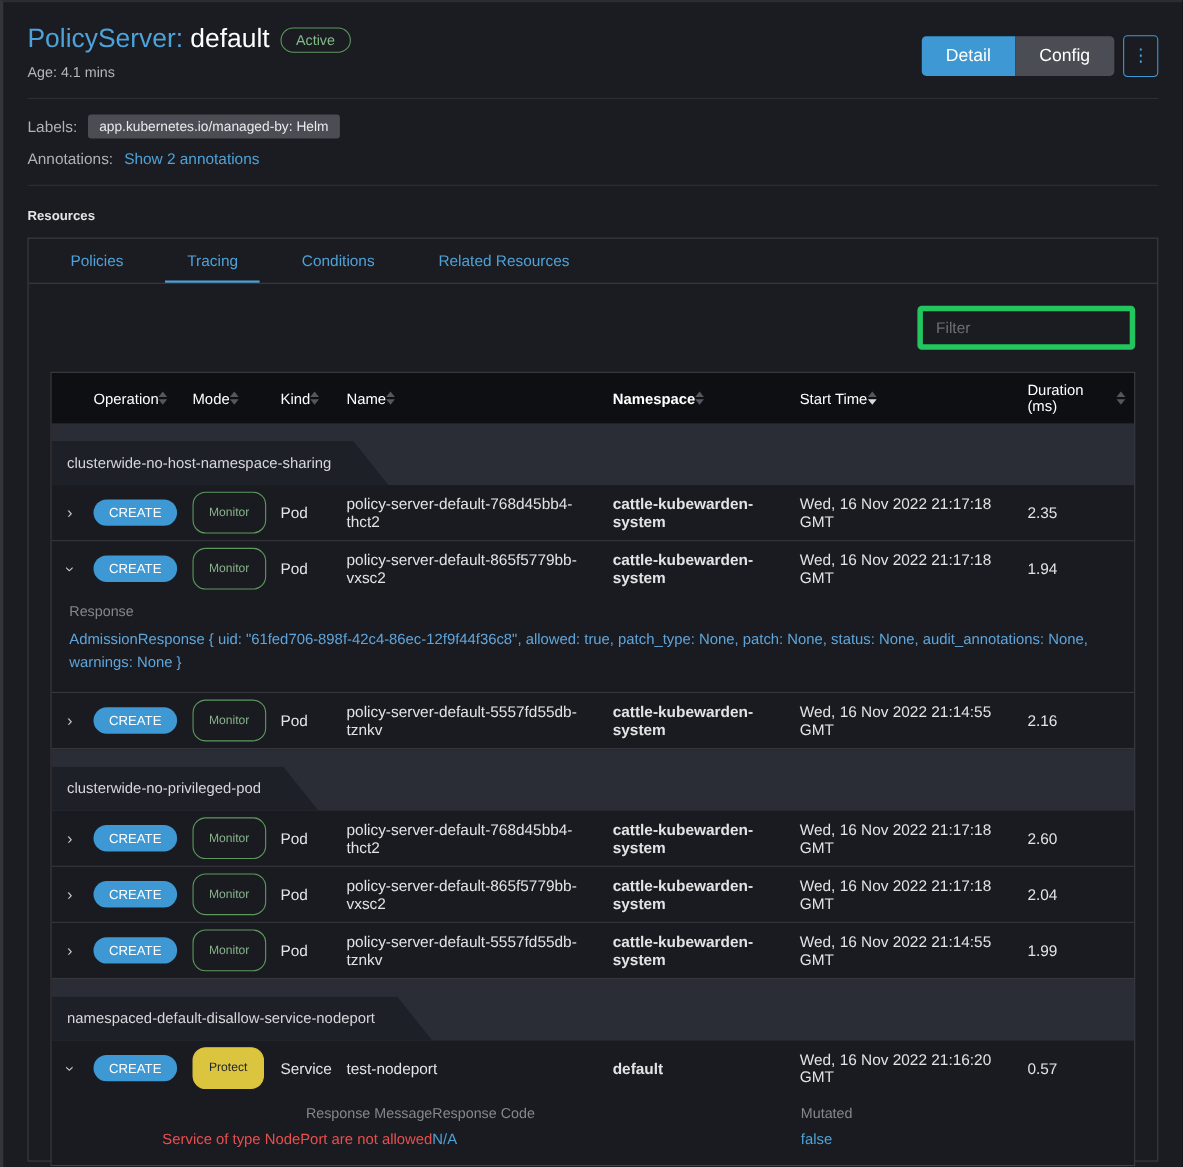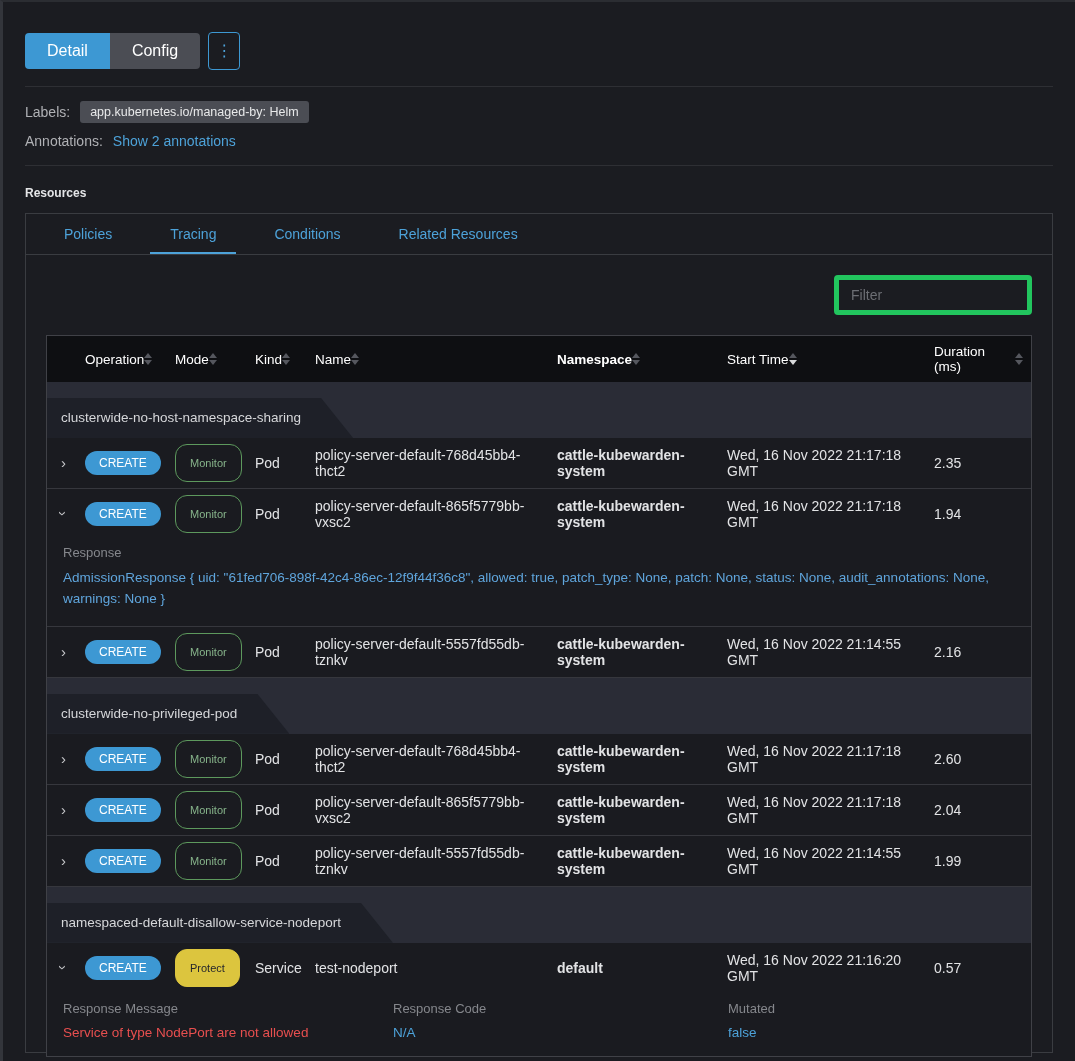--- a/index.html
+++ b/index.html
@@ -106,34 +106,41 @@
     display:inline-block; font-size:11px; padding:12px 14px; border-radius:12px;
   }
   .mode-monitor { border:1px solid #5d995d; color:#86b38a; background:transparent; }
   .mode-protect { background:#dcc53e; color:#26272c; border:1px solid #dcc53e;text-align:center; }
   .kind-txt, .name-txt, .ns-txt, .time-txt, .dur-txt { color:#e2e3e5; }
 
   .row-detail { padding: 6px 20px 16px 16px; }
   .detail-label { font-size:13px; color:#85878c; margin-bottom:8px; }
   .response-text { font-size:13.5px; color:#5fa5dc; line-height:1.55; }
   .detail-cols { display:flex; padding: 8px 20px 16px 16px; }
-  .dc1 { width:330px; flex:none; }
+  .dc1 { width:330px; flex:none;text-align:right; }
   .dc2 { width:335px; flex:none; }
   .dc3 { flex:1; }
   .detail-val { font-size:13.5px; margin-top:9px; }
   .val-red { color:#e84f4f; }
   .val-blue { color:#4da2d9; }
 </style>
 </head>
 <body>
 
 <div class="page">
   <div class="content">
 
     <div class="masthead">
+      <div>
+        <div class="title-line">
+          <h1 class="title"><span class="kind">PolicyServer:</span> <span class="name">default</span></h1>
+          <span class="state-badge">Active</span>
+        </div>
+        <div class="age">Age: 4.1 mins</div>
+      </div>
       <div class="actions">
         <div class="btn-group">
           <button class="btn btn-primary">Detail</button>
           <button class="btn btn-secondary">Config</button>
         </div>
         <button class="btn-dots"><span>⋮</span></button>
       </div>
     </div>
 
     <hr class="divider">

